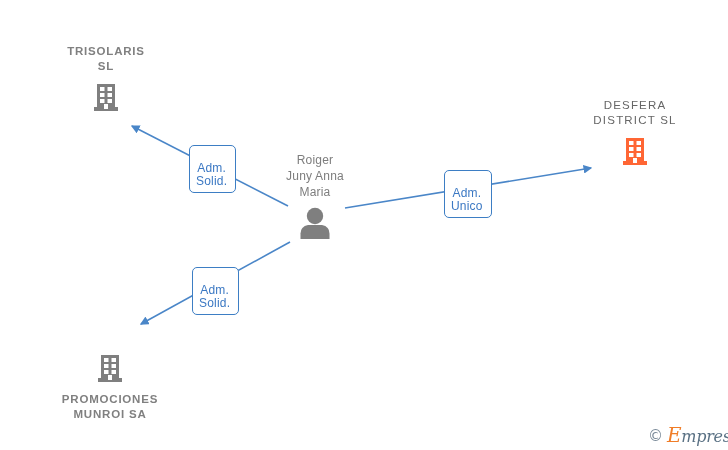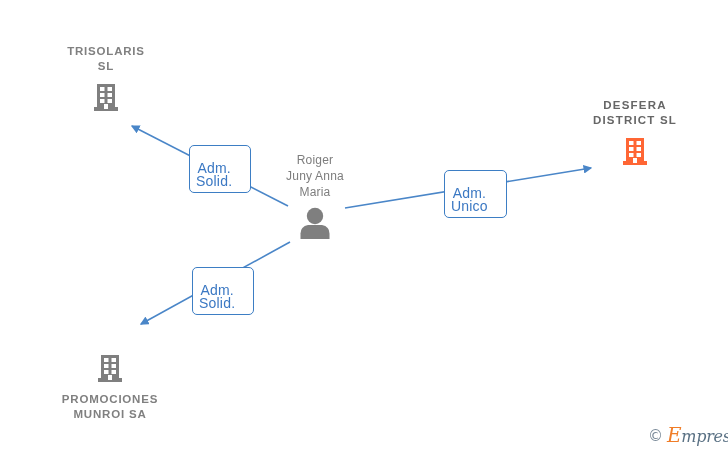--- a/index.html
+++ b/index.html
@@ -43,36 +43,36 @@
   }
   .node-label.person {
     font-weight: normal;
     letter-spacing: 0.2px;
     font-size: 12px;
     line-height: 16px;
     color: #7d7d7d;
   }
   .node-label.highlight {
     color: #666666;
-    font-weight: bold;
+    font-weight: normal;
     letter-spacing: 1.2px;
   }
   .icon-wrap {
     display: block;
     line-height: 0;
   }
   .edge-label {
     position: absolute;
     border: 1.5px solid #3d7ec4;
     border-radius: 5px;
     background: #ffffff;
     color: #3b78c3;
-    font-size: 14px;
+    font-size: 12px;
     line-height: 13px;
-    padding: 3px 18px 4px 6px;
+    padding: 3px 8px 4px 6px;
     text-align: center;
     white-space: pre-line;
     letter-spacing: 0.2px;
   }
   .watermark {
     position: absolute;
     left: 648px;
     top: 427px;
     display: flex;
     align-items: center;

